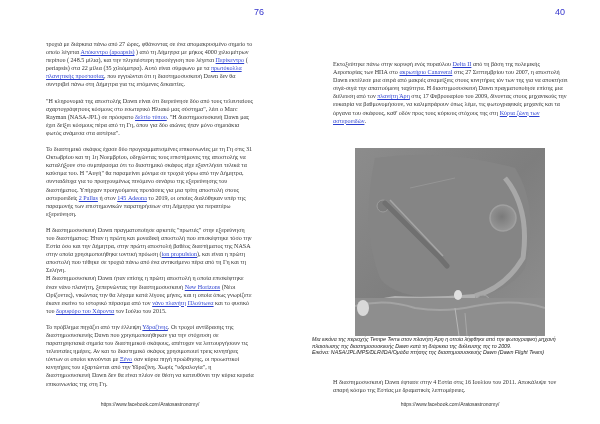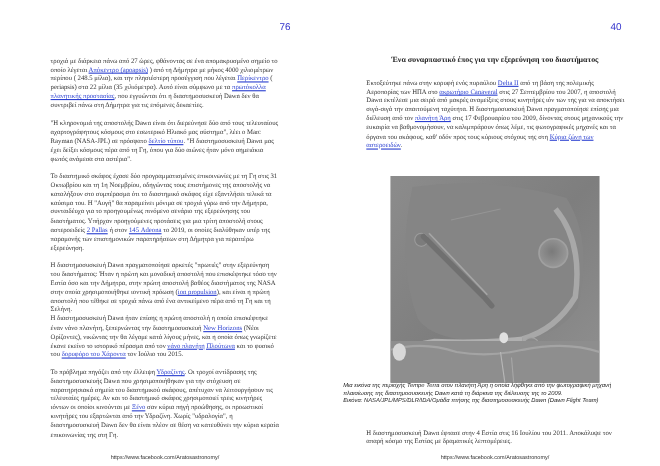--- a/index.html
+++ b/index.html
@@ -4,21 +4,21 @@
   <style>
     html, body { margin: 0; padding: 0; }
     body {
       width: 600px; height: 424px; overflow: hidden;
       background: #ffffff;
       font-family: "Liberation Serif", serif;
       color: #222;
       position: relative;
     }
     .page {
-      position: absolute; top: 12px; width: 300px; height: 400px;
+      position: absolute; top: 0; width: 300px; height: 400px;
       background: #fff;
     }
     .page.left { left: 0; }
     .page.right { left: 300px; }
     .page-num {
       position: absolute; top: 7px;
       font-family: "Liberation Sans", sans-serif;
       font-size: 9px; color: #3333cc;
     }
     .left .page-num { left: 254px; }
@@ -65,21 +65,20 @@
       <p class="para"><span>Το διαστημικό σκάφος έχασε δύο προγραμματισμένες επικοινωνίες με τη Γη στις 31 Οκτωβρίου και τη 1η Νοεμβρίου, οδηγώντας τους επιστήμονες της αποστολής να καταλήξουν στο συμπέρασμα ότι το διαστημικό σκάφος είχε εξαντλήσει τελικά τα καύσιμα του. Η "Αυγή" θα παραμείνει μόνιμα σε τροχιά γύρω από την Δήμητρα, συνταιδέυχα για το προηγουμένως πινόμενο σενάριο της εξερεύνησης του διαστήματος. Υπήρχαν προηγούμενες προτάσεις για μια τρίτη αποστολή στους αστεροειδείς </span><span class="link">2 Pallas</span><span> ή στον </span><span class="link">145 Adeona</span><span> το 2019, οι οποίες διαλύθηκαν υπέρ της παραμονής των επιστημονικών παρατηρήσεων στη Δήμητρα για περαιτέρω εξερεύνηση.</span></p>
       <p class="para tight"><span>Η διαστημοσυσκευή Dawn πραγματοποίησε αρκετές "πρωτιές" στην εξερεύνηση του διαστήματος: Ήταν η πρώτη και μοναδική αποστολή που επισκέφτηκε τόσο την Εστία όσο και την Δήμητρα, στην πρώτη αποστολή βαθέος διαστήματος της NASA στην οποία χρησιμοποιήθηκε ιοντική πρόωση (</span><span class="link">ion propulsion</span><span>), και είναι η πρώτη αποστολή που τέθηκε σε τροχιά πάνω από ένα αντικείμενο πέρα από τη Γη και τη Σελήνη.</span></p>
       <p class="para"><span>Η διαστημοσυσκευή Dawn ήταν επίσης η πρώτη αποστολή η οποία επισκέφτηκε έναν νάνο πλανήτη, ξεπερνώντας την διαστημοσυσκευή </span><span class="link">New Horizons</span><span> (Νέοι Ορίζοντες), νικώντας την θα λέγαμε κατά λίγους μήνες, και η οποία όπως γνωρίζετε έκανε εκείνο το ιστορικό πέρασμα από τον </span><span class="link">νάνο πλανήτη Πλούτωνα</span><span> και το φυσικό του </span><span class="link">δορυφόρο του Χάροντα</span><span> τον Ιούλιο του 2015.</span></p>
       <p class="para"><span>Το πρόβλημα πηγάζει από την έλλειψη </span><span class="link">Υδραζίνης</span><span>. Οι τροχοί αντίδρασης της διαστημοσυσκευής Dawn που χρησιμοποιήθηκαν για την στόχευση σε παρατηρησιακά σημεία του διαστημικού σκάφους, απέτυχαν να λειτουργήσουν τις τελευταίες ημέρες. Αν και το διαστημικό σκάφος χρησιμοποιεί τρεις κινητήρες ιόντων οι οποίοι κινούνται με </span><span class="link">Ξένο</span><span> σαν κύρια πηγή προώθησης, οι προωστικοί κινητήρες του εξαρτώνται από την Υδραζίνη. Χωρίς "υδραλογία", η διαστημοσυσκευή Dawn δεν θα είναι πλέον σε θέση να κατευθύνει την κύρια κεραία επικοινωνίας της στη Γη.</span></p>
     </div>
   <div class="footer">https://www.facebook.com/Aratosastronomy/</div>
 </div>
 
 <div class="page right">
   <div class="page-num">40</div>
-  <div class="title">Ένα συναρπαστικό έπος για την εξερεύνηση του διαστήματος</div>
   <div class="text" id="right-intro" style="top:60px;"><span>Εκτοξεύτηκε πάνω στην κορυφή ενός πυραύλου </span><span class="link">Delta II</span><span> από τη βάση της πολεμικής Αεροπορίας των ΗΠΑ στο </span><span class="link">ακρωτήριο Canaveral</span><span> στις 27 Σεπτεμβρίου του 2007, η αποστολή Dawn εκτέλεσε μια σειρά από μακρές αναμείξεις στους κινητήρες ιόν των της για να αποκτήσει σιγά-σιγά την απαιτούμενη ταχύτητα. Η διαστημοσυσκευή Dawn πραγματοποίησε επίσης μια διέλευση από τον </span><span class="link">πλανήτη Άρη</span><span> στις 17 Φεβρουαρίου του 2009, δίνοντας στους μηχανικούς την ευκαιρία να βαθμονομήσουν, να καλιμπράρουν όπως λέμε, τις φωτογραφικές μηχανές και τα όργανα του σκάφους, καθ' οδόν προς τους κύριους στόχους της στη </span><span class="link">Κύρια ζώνη των αστεροειδών</span><span>.</span></div>
   <div class="figure">
     <svg width="190" height="188" viewBox="0 0 190 188" xmlns="http://www.w3.org/2000/svg">
       <defs>
         <linearGradient id="bg" x1="0" y1="0" x2="1" y2="1">
           <stop offset="0" stop-color="#8c8c8c"></stop>
           <stop offset="0.5" stop-color="#7e7e7e"></stop>
           <stop offset="1" stop-color="#909090"></stop>
         </linearGradient>
         <radialGradient id="crater" cx="0.45" cy="0.45" r="0.6">

